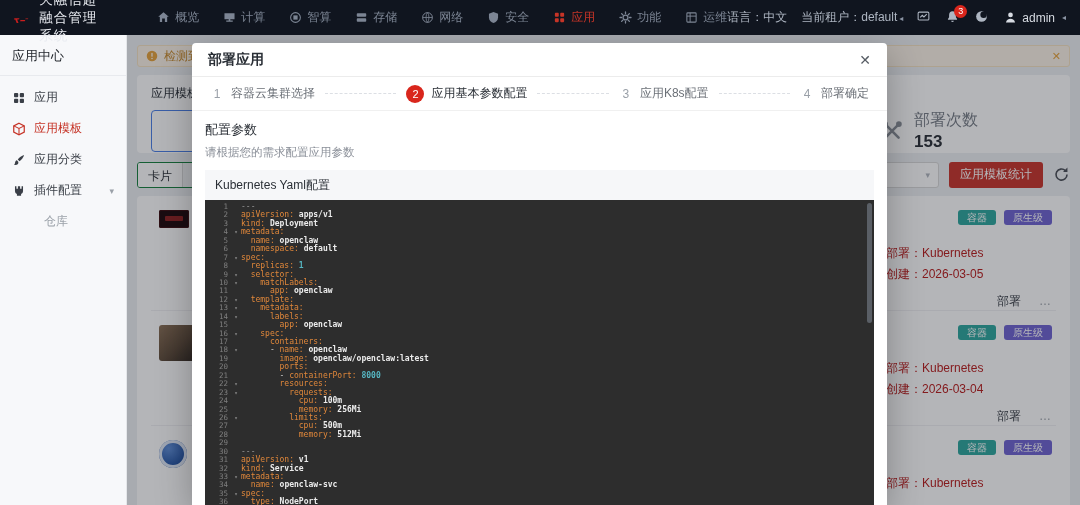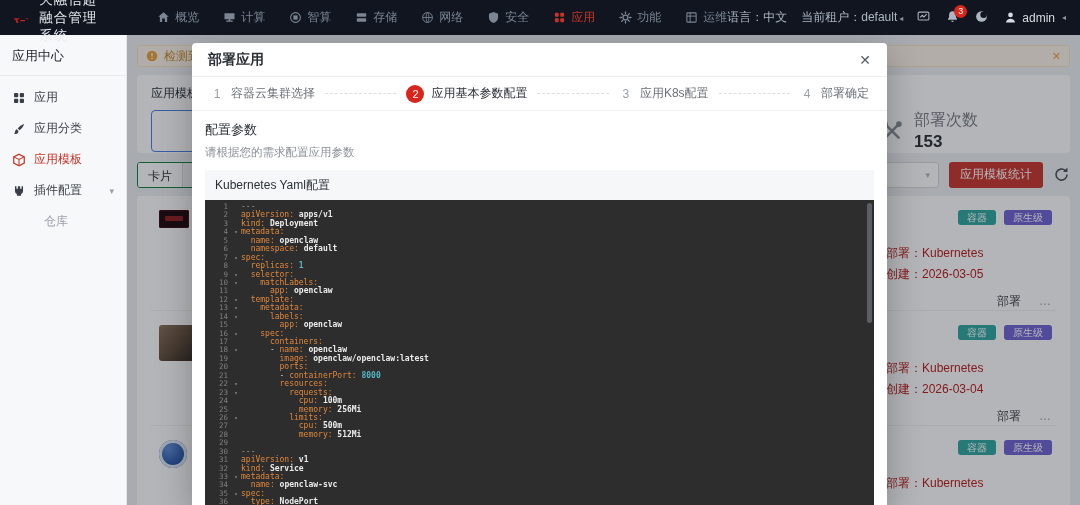--- a/index.html
+++ b/index.html
@@ -233,33 +233,33 @@
     <div class="side-list" id="sidemenu">
         <div class="side-item">
           <span class="icn"><svg viewBox="0 0 16 16" fill="currentColor">
               <rect x="2.3" y="2.3" width="4.8" height="4.8" rx="1"></rect>
               <rect x="8.9" y="2.3" width="4.8" height="4.8" rx="1"></rect>
               <rect x="2.3" y="8.9" width="4.8" height="4.8" rx="1"></rect>
               <rect x="8.9" y="8.9" width="4.8" height="4.8" rx="1"></rect>
             </svg></span>
           <span>应用</span>
         </div>
+        <div class="side-item active">
+          <span class="icn"><svg viewBox="0 0 16 16" fill="currentColor">
+              <path d="M8 1.4l6 3v7.2l-6 3-6-3V4.4z" fill="none" stroke="currentColor" stroke-width="1.4"></path>
+              <path d="M2 4.4l6 3 6-3M8 7.4v7.2" fill="none" stroke="currentColor" stroke-width="1.2"></path>
+            </svg></span>
+          <span>应用模板</span>
+        </div>
         <div class="side-item">
           <span class="icn"><svg viewBox="0 0 16 16" fill="currentColor">
               <path d="M13.8 2.2c-2.6.6-5.6 2.9-7.2 5.1l2 2c2.3-1.5 4.6-4.6 5.2-7.1z"></path>
               <path d="M5.6 8.4c-1.3.3-2 1.5-2.2 3.2-.1.8-.5 1.3-1.3 1.6 1.2.8 3.4.7 4.4-.3.8-.8 1-2 .6-2.9z"></path>
             </svg></span>
           <span>应用分类</span>
-        </div>
-        <div class="side-item active">
-          <span class="icn"><svg viewBox="0 0 16 16" fill="currentColor">
-              <path d="M8 1.4l6 3v7.2l-6 3-6-3V4.4z" fill="none" stroke="currentColor" stroke-width="1.4"></path>
-              <path d="M2 4.4l6 3 6-3M8 7.4v7.2" fill="none" stroke="currentColor" stroke-width="1.2"></path>
-            </svg></span>
-          <span>应用模板</span>
         </div>
         <div class="side-item">
           <span class="icn"><svg viewBox="0 0 16 16" fill="currentColor">
               <path d="M4.8 2v3.2h1.8V2h2.8v3.2h1.8V2H13v6.4a3.4 3.4 0 0 1-2.4 3.2V14H5.4v-2.4A3.4 3.4 0 0 1 3 8.4V2z" transform="scale(.92) translate(.7 .7)"></path>
             </svg></span>
           <span>插件配置</span>
           <span class="chev">▾</span>
         </div>
         <div class="side-item sub">
           <span>仓库</span>

